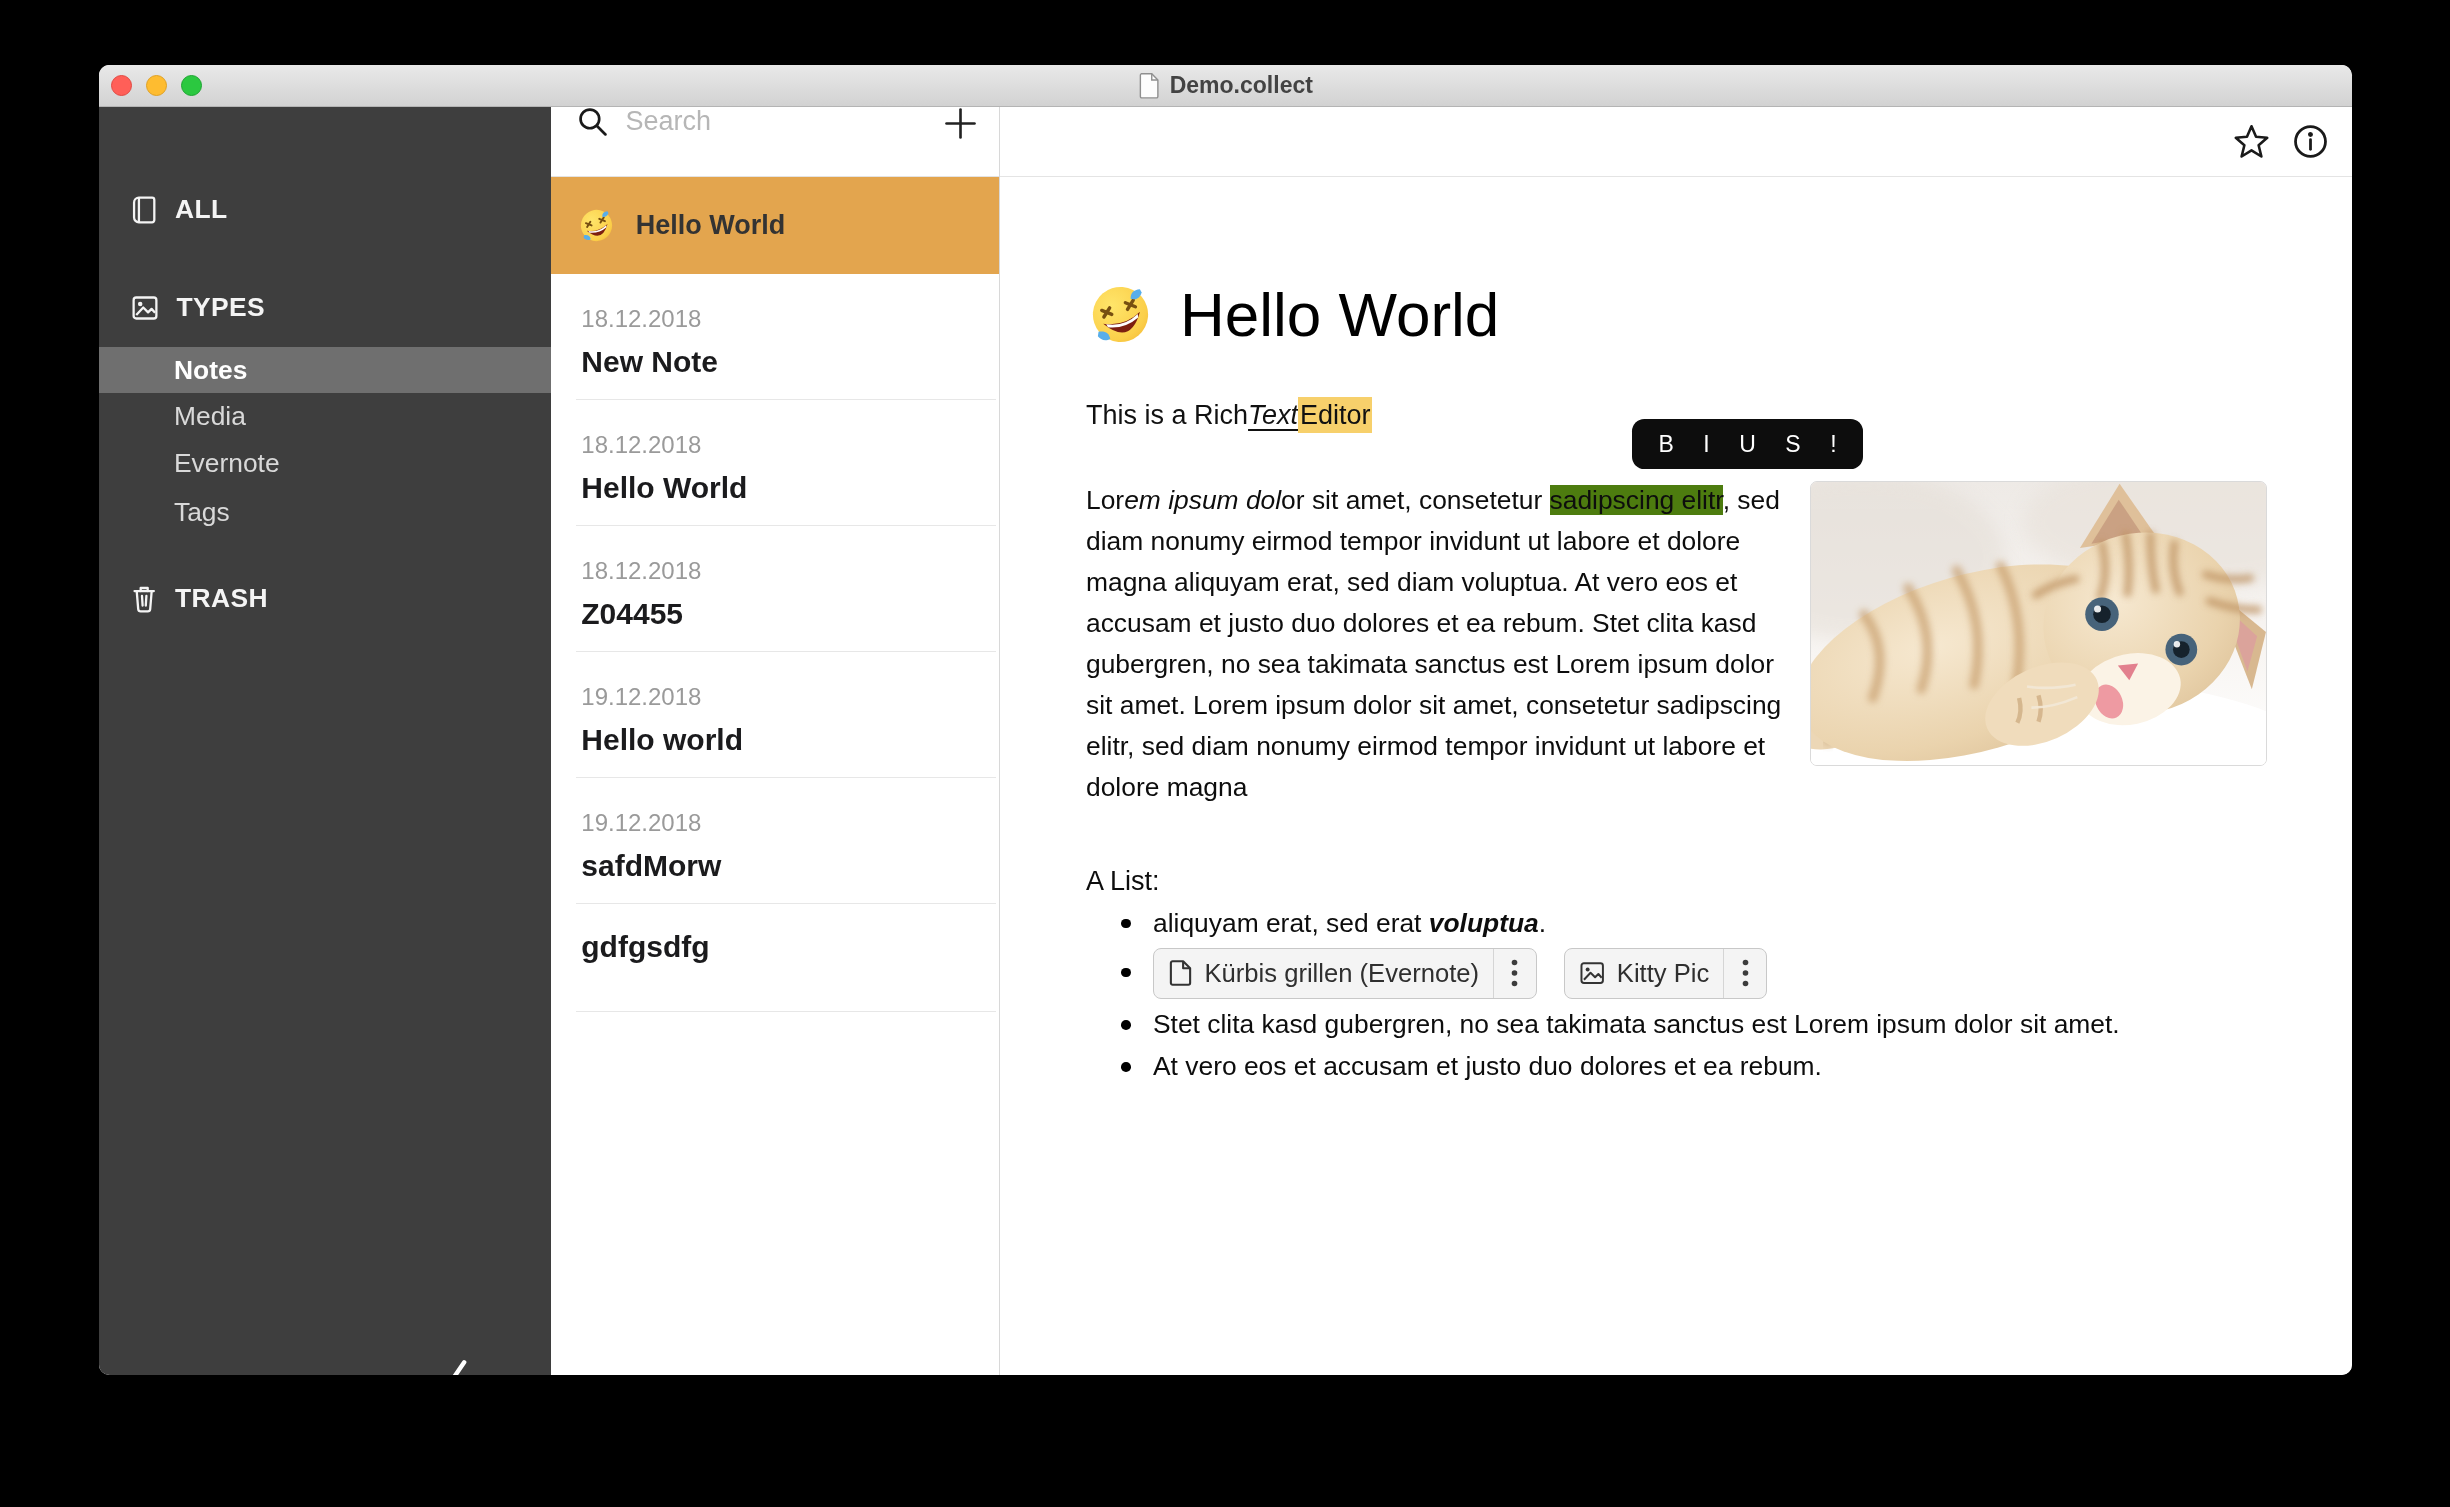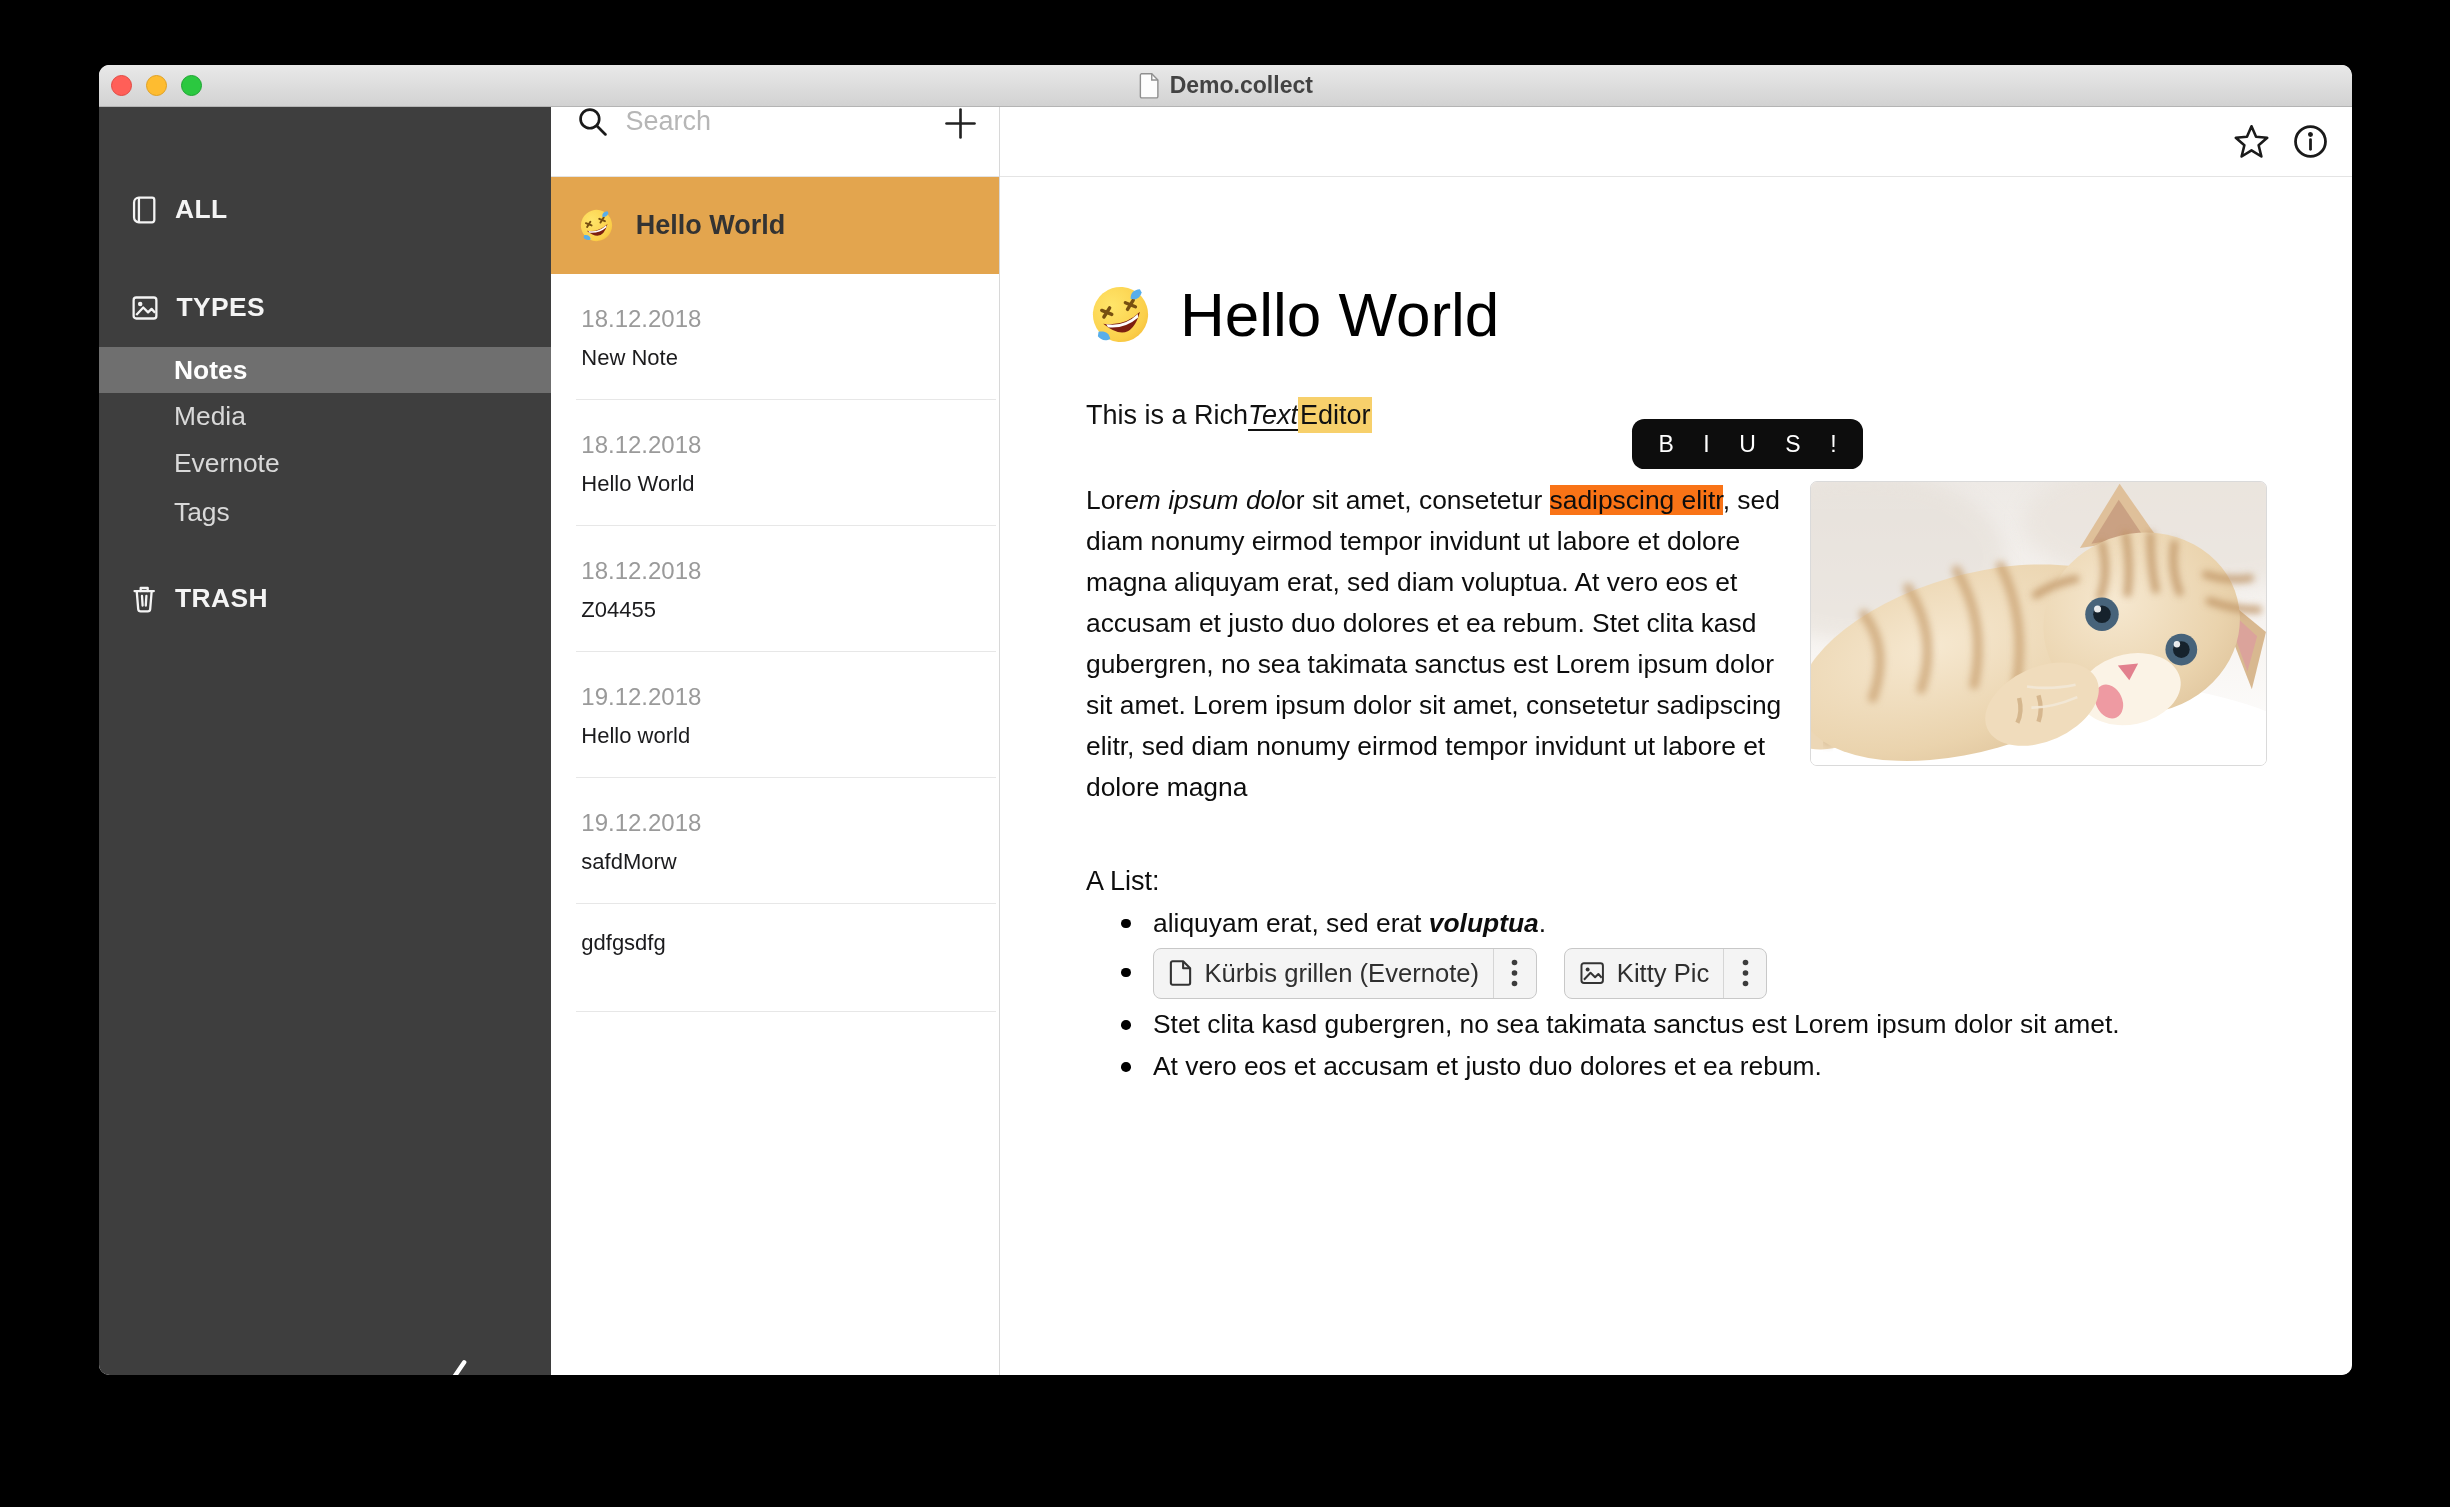--- a/index.html
+++ b/index.html
@@ -28,37 +28,37 @@
   
   .listpanel{position:absolute;left:452px;top:41px;bottom:0;width:449px;background:#fff;
     border-right:0.9px solid #d8d8d8;box-sizing:border-box;}
   .searchrow{height:70px;border-bottom:0.9px solid #e3e3e3;display:flex;align-items:flex-start;
     padding:0 21px 0 26.4px;gap:16px;}
   .search-ph{flex:1;font-size:27px;color:#b6b6b6;}
   .selectedrow{height:97px;background:#e3a54e;display:flex;align-items:center;padding-left:26.4px;gap:19.4px;}
   .selectedrow .t{font-size:27px;font-weight:bold;color:#333;}
   .noterow{height:126px;margin:0 3.5px 0 25px;padding-left:5.3px;border-bottom:0.9px solid #e7e7e7;box-sizing:border-box;}
   .n-date{padding-top:31px;font-size:24px;color:#9a9a9a;}
-  .n-title{margin-top:11.5px;font-size:22px;font-weight:normal;color:#1b1b1d;}
+  .n-title{margin-top:11.5px;font-size:30px;font-weight:bold;color:#1b1b1d;}
   .noterow.nodate{height:108px;}
   .noterow.nodate .n-title{padding-top:26.4px;margin-top:0;}
   
   .main{position:absolute;left:901px;top:41px;right:0;bottom:0;background:#fff;}
   .maintoolbar{height:70px;border-bottom:0.9px solid #e4e4e4;display:flex;justify-content:flex-end;
     align-items:center;gap:22px;padding-right:23px;}
   .doc-title{position:absolute;left:86px;top:169px;height:79px;display:flex;align-items:center;gap:25px;
     font-size:62px;color:#000;white-space:nowrap;}
   .rich-line{position:absolute;left:86px;top:294px;font-size:27px;color:#111;white-space:nowrap;}
   .rich-it{font-style:italic;text-decoration:underline;text-underline-offset:5.3px;}
   .rich-hl{background:#f7d06b;padding:2.6px 1.8px;}
   .pill{position:absolute;left:632px;top:313px;width:231px;height:50px;background:#0d0d0d;border-radius:12.3px;
     display:flex;align-items:center;justify-content:space-between;padding:0 26.4px;box-sizing:border-box;z-index:20;}
   .pill span{color:#fff;font-size:23px;cursor:pointer;}
   .para{position:absolute;left:86px;top:374px;width:707px;font-size:26.4px;line-height:41px;color:#0d0d0d;}
-  .sel{background:#f97316;}
+  .sel{background:#4d7c0f;}
   .it{font-style:italic;}
   .kitty{position:absolute;left:810px;top:375px;width:455px;height:283px;border:0.9px solid #dadada;
     border-radius:7px;overflow:hidden;background:#f4f1ee;}
   .list-block{position:absolute;left:86px;top:754px;font-size:26.4px;color:#0d0d0d;}
   .l-head{height:42px;line-height:42px;font-size:27px;}
   .bullet{position:relative;padding-left:67px;height:42px;line-height:42px;white-space:nowrap;}
   .bullet::before{content:"";position:absolute;left:35px;top:16.7px;width:9.7px;height:9.7px;border-radius:50%;background:#000;}
   .chiprow{position:relative;padding-left:67px;height:55px;display:flex;align-items:center;gap:27px;margin:1.8px 0 2.6px;}
   .chiprow::before{content:"";position:absolute;left:35px;top:22px;width:9.7px;height:9.7px;border-radius:50%;background:#000;}
   .chip{display:inline-flex;align-items:center;height:51px;background:#f4f4f4;border:0.9px solid #c8c8c8;

